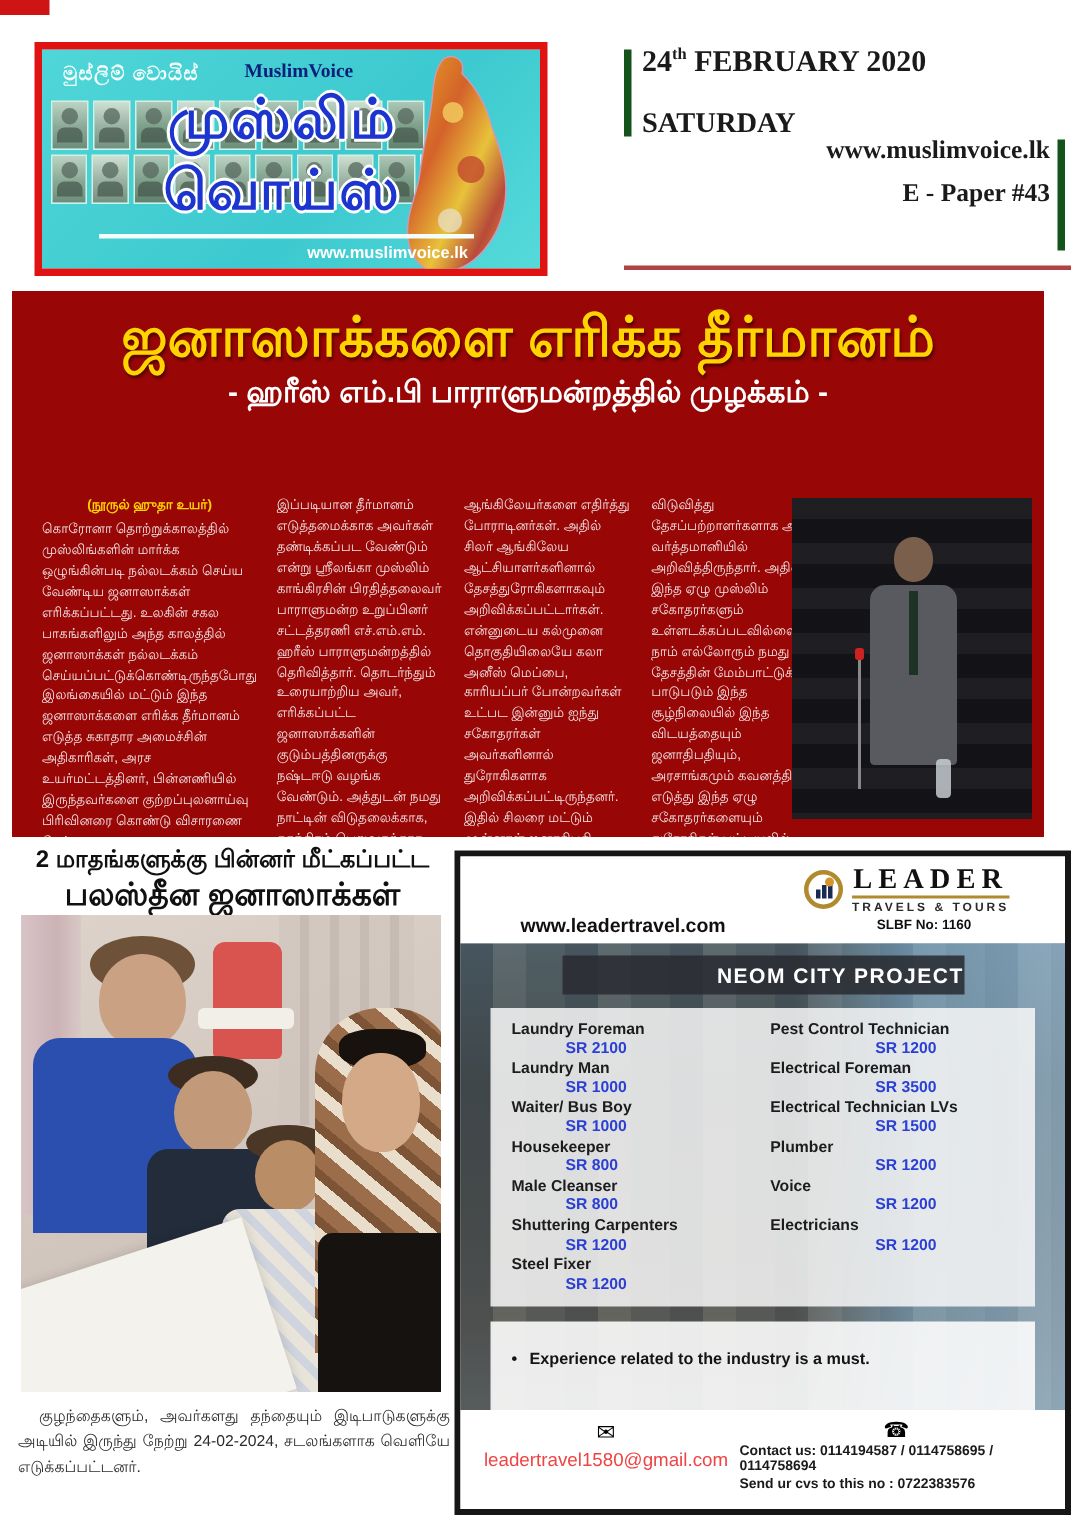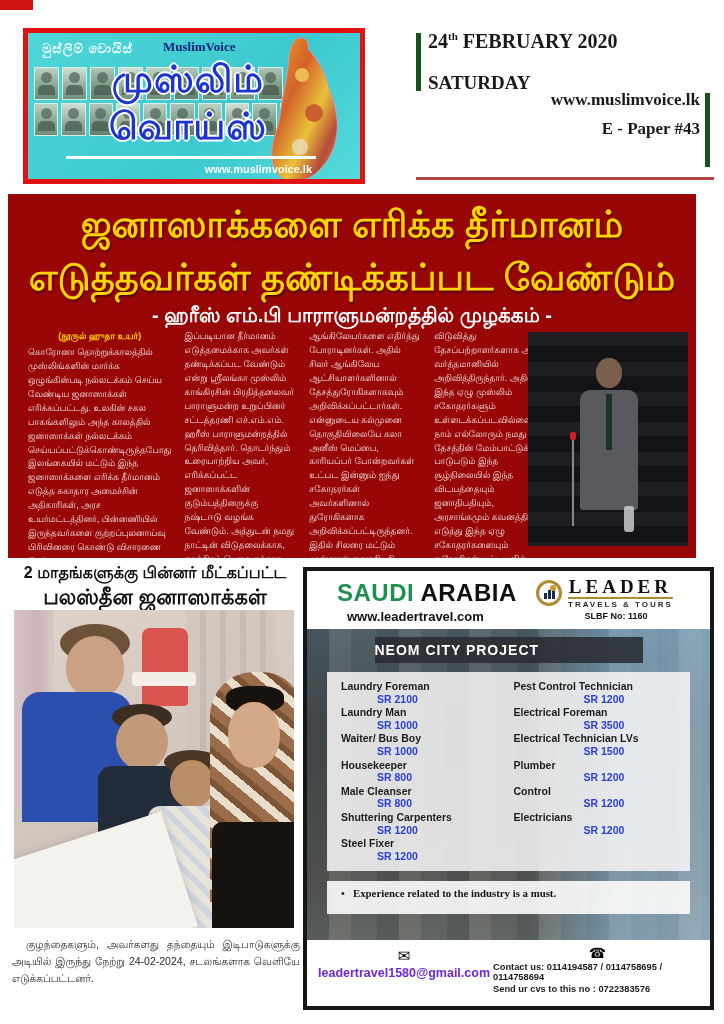--- a/index.html
+++ b/index.html
@@ -105,35 +105,35 @@
   .logo-words { text-align:center; }
   .logo-leader { font-family:"Liberation Serif",serif; font-size:19px; font-weight:bold; letter-spacing:4px; color:#101010; line-height:1; }
   .logo-tt { font-size:8px; font-weight:bold; letter-spacing:2px; color:#2a2a2a; border-top:2px solid #b08a2e; margin-top:1px; padding-top:1px; }
   .logo-slbf { font-size:9px; font-weight:bold; color:#101010; margin-top:2px; }
   .ad-photo { flex:1 1 auto; position:relative; overflow:hidden;
     background:
       linear-gradient(90deg, rgba(40,60,70,.25) 0 55%, rgba(130,180,215,.55) 75%, rgba(160,200,230,.6) 100%),
       repeating-linear-gradient(90deg, rgba(35,38,42,.5) 0 22px, rgba(90,86,78,.45) 22px 44px, rgba(60,64,60,.5) 44px 70px),
       linear-gradient(180deg,#7e95a3 0%, #6b6f6d 30%, #7c766c 60%, #93897c 82%, #a9a79f 100%); }
   .neom-bar { margin:8px auto 0; width:268px; height:26px; background:rgba(42,44,50,.88);
-    color:#fff; font-weight:bold; font-size:14px; letter-spacing:1px; text-align:left; line-height:26px; }
+    color:#fff; font-weight:bold; font-size:14px; letter-spacing:1px; text-align:right; line-height:26px; }
   .jobs-panel { margin:9px 20px 0; background:rgba(248,248,248,.85); padding:8px 4px 8px 14px; display:flex; }
   .jobs-col { width:50%; }
   .job { margin-bottom:1px; }
   .job .title { font-size:10.5px; font-weight:bold; color:#1c1c1c; line-height:1.2; }
   .job .salary { font-size:10.5px; font-weight:bold; color:#2b3fd4; line-height:1.2; padding-left:36px; }
   .jobs-col.right .job .salary { padding-left:70px; }
-  .req-panel { margin:10px 20px 0; background:rgba(252,252,252,.9); padding:5px 14px;font-family:Liberation Serif, serif; }
+  .req-panel { margin:10px 20px 0; background:rgba(252,252,252,.9); padding:18px 14px; }
   .req-panel ul { list-style:none; }
   .req-panel li { font-size:10.8px; font-weight:bold; color:#141414; margin-bottom:9px; line-height:1.3; padding-left:12px; position:relative; }
   .req-panel li::before { content:"•"; position:absolute; left:0; top:0; }
   .ad-footer { flex:0 0 auto; height:66px; background:#fff; display:flex; padding:6px 8px 4px 8px; }
   .foot-email { width:46%; text-align:center; padding-top:2px; }
   .foot-email .icon { font-size:15px; line-height:1; }
-  .foot-email .addr { font-size:12.5px; font-weight:bold; color:#6d28d9; margin-top:3px; }
+  .foot-email .addr { font-size:12.5px; font-weight:normal; color:#ef4444; margin-top:3px; }
   .foot-phone { width:54%; text-align:left; }
   .foot-phone .icon { font-size:14px; text-align:center; line-height:1; }
   .foot-phone .l1,.foot-phone .l2 { font-size:9.3px; font-weight:bold; color:#1a1a1a; margin-top:2px; }
 </style>
 </head>
 <body>
 
 <div class="corner-mark"></div>
 
 <div class="logo-box">
@@ -248,21 +248,20 @@
   <div class="right-meta">
     <div>www.muslimvoice.lk</div>
     <div>E - Paper #43</div>
   </div>
   <div class="gbar-right"></div>
   <div class="red-rule"></div>
 </div>
 
 <div class="lead">
   <div class="headline">ஜனாஸாக்களை எரிக்க தீர்மானம்</div>
-  <div class="headline">எடுத்தவர்கள் தண்டிக்கப்பட வேண்டும்</div>
   <div class="subhead">- ஹரீஸ் எம்.பி பாராளுமன்றத்தில் முழக்கம் -</div>
   <div class="lead-cols">
     <div class="col">
       <div class="byline">(நூருல் ஹுதா உயர்)</div>
       <span>கொரோனா தொற்றுக்காலத்தில் முஸ்லிங்களின் மார்க்க ஒழுங்கின்படி நல்லடக்கம் செய்ய வேண்டிய ஜனாஸாக்கள் எரிக்கப்பட்டது. உலகின் சகல பாகங்களிலும் அந்த காலத்தில் ஜனாஸாக்கள் நல்லடக்கம் செய்யப்பட்டுக்கொண்டிருந்தபோது இலங்கையில் மட்டும் இந்த ஜனாஸாக்களை எரிக்க தீர்மானம் எடுத்த சுகாதார அமைச்சின் அதிகாரிகள், அரச உயர்மட்டத்தினர், பின்னணியில் இருந்தவர்களை குற்றப்புலனாய்வு பிரிவினரை கொண்டு விசாரணை செய்து</span>
     </div>
     <div class="col">இப்படியான தீர்மானம் எடுத்தமைக்காக அவர்கள் தண்டிக்கப்பட வேண்டும் என்று ஸ்ரீலங்கா முஸ்லிம் காங்கிரசின் பிரதித்தலைவர் பாராளுமன்ற உறுப்பினர் சட்டத்தரணி எச்.எம்.எம். ஹரீஸ் பாராளுமன்றத்தில் தெரிவித்தார். தொடர்ந்தும் உரையாற்றிய அவர், எரிக்கப்பட்ட ஜனாஸாக்களின் குடும்பத்தினருக்கு நஷ்டஈடு வழங்க வேண்டும். அத்துடன் நமது நாட்டின் விடுதலைக்காக, சுதந்திரம் பெறுவதற்காக பலரும் உயிர்த்தியாகம் செய்து சிறைகளில் வாடி</div>
     <div class="col">ஆங்கிலேயர்களை எதிர்த்து போராடினர்கள். அதில் சிலர் ஆங்கிலேய ஆட்சியாளர்களினால் தேசத்துரோகிகளாகவும் அறிவிக்கப்பட்டார்கள். என்னுடைய கல்முனை தொகுதியிலையே கலா அனீஸ் மெப்பை, காரியப்பர் போன்றவர்கள் உட்பட இன்னும் ஐந்து சகோதரர்கள் அவர்களினால் துரோகிகளாக அறிவிக்கப்பட்டிருந்தனர். இதில் சிலரை மட்டும் முன்னாள் ஜனாதிபதி மைத்திரிபால சிறிசேன துரோகிகள் பட்டியலில் இருந்து</div>
     <div class="col">விடுவித்து தேசப்பற்றாளர்களாக அரச வர்த்தமானியில் அறிவித்திருந்தார். அதில் இந்த ஏழு முஸ்லிம் சகோதரர்களும் உள்ளடக்கப்படவில்லை. நாம் எல்லோரும் நமது தேசத்தின் மேம்பாட்டுக்காக பாடுபடும் இந்த சூழ்நிலையில் இந்த விடயத்தையும் ஜனாதிபதியும், அரசாங்கமும் கவனத்தில் எடுத்து இந்த ஏழு சகோதரர்களையும் துரோகிகள் பட்டியலில் இருந்து நீக்கி தேசப்பற்றாளர்களாக அறிவித்து வர்த்தமானியில் அறிவிப்பு வெளியிடப்பட வேண்டும் என கேட்டுக்கொள்கிறேன்.- என்றார்.</div>
   </div>
@@ -302,21 +301,20 @@
       <div class="mom-dress"></div>
     <div class="table-white"></div>
   </div>
   <div class="s2-caption">
     <p>குழந்தைகளும், அவர்களது தந்தையும் இடிபாடுகளுக்கு அடியில் இருந்து நேற்று 24-02-2024, சடலங்களாக வெளியே எடுக்கப்பட்டனர்.</p>
   </div>
 </div>
 
 <div class="ad">
   <div class="ad-header">
-    <div class="ad-country"><span class="green">SAUDI</span><span> ARABIA</span></div>
     <div class="ad-url">www.leadertravel.com</div>
     <div class="ad-logo">
       <div class="ad-logo-row">
         <div class="logo-circle">
           <div class="bar1"></div>
             <div class="bar2"></div>
             <div class="bar3"></div>
             <div class="person"></div>
         </div>
         <div class="logo-words">
@@ -373,21 +371,21 @@
           </div>
         <div class="job">
             <div class="title">Electrical Technician LVs</div>
             <div class="salary">SR 1500</div>
           </div>
         <div class="job">
             <div class="title">Plumber</div>
             <div class="salary">SR 1200</div>
           </div>
         <div class="job">
-            <div class="title">Control</div>
+            <div class="title">Voice</div>
             <div class="salary">SR 1200</div>
           </div>
         <div class="job">
             <div class="title">Electricians</div>
             <div class="salary">SR 1200</div>
           </div>
       </div>
     </div>
 
     <div class="req-panel">

